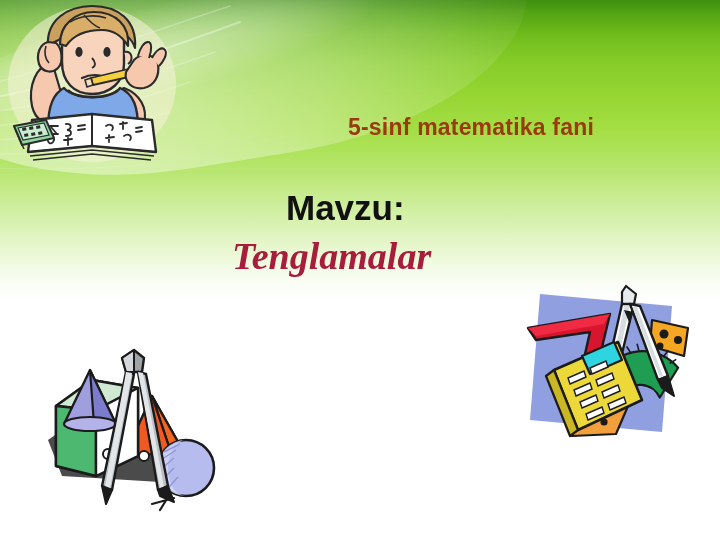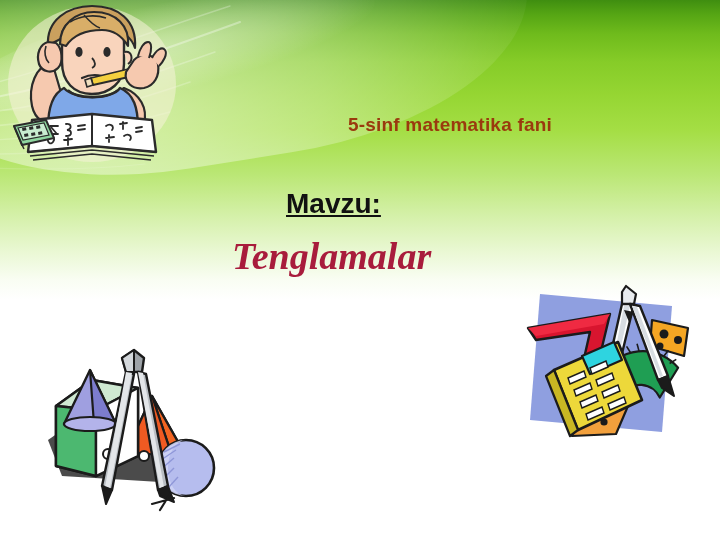--- a/index.html
+++ b/index.html
@@ -79,35 +79,34 @@
     height: 300px;
     pointer-events: none;
     opacity: .75;
   }
 
   
   .subject-line {
     position: absolute;
     left: 348px;
     top: 114px;
-    font-size: 19px;
+    font-size: 23px;
     font-weight: bold;
     color: #9a3a0e;
     letter-spacing: .2px;
     white-space: nowrap;
   }
   .mavzu-label {
     position: absolute;
     left: 286px;
     top: 188px;
-    font-size: 28px;
+    font-size: 35px;
     font-weight: bold;
     color: #111111;
     white-space: nowrap;
-    text-decoration: underline;
   }
   .topic-title {
     position: absolute;
     left: 232px;
     top: 234px;
     font-size: 38px;
     font-weight: bold;
     font-style: italic;
     color: #a81c3c;
     white-space: nowrap;

